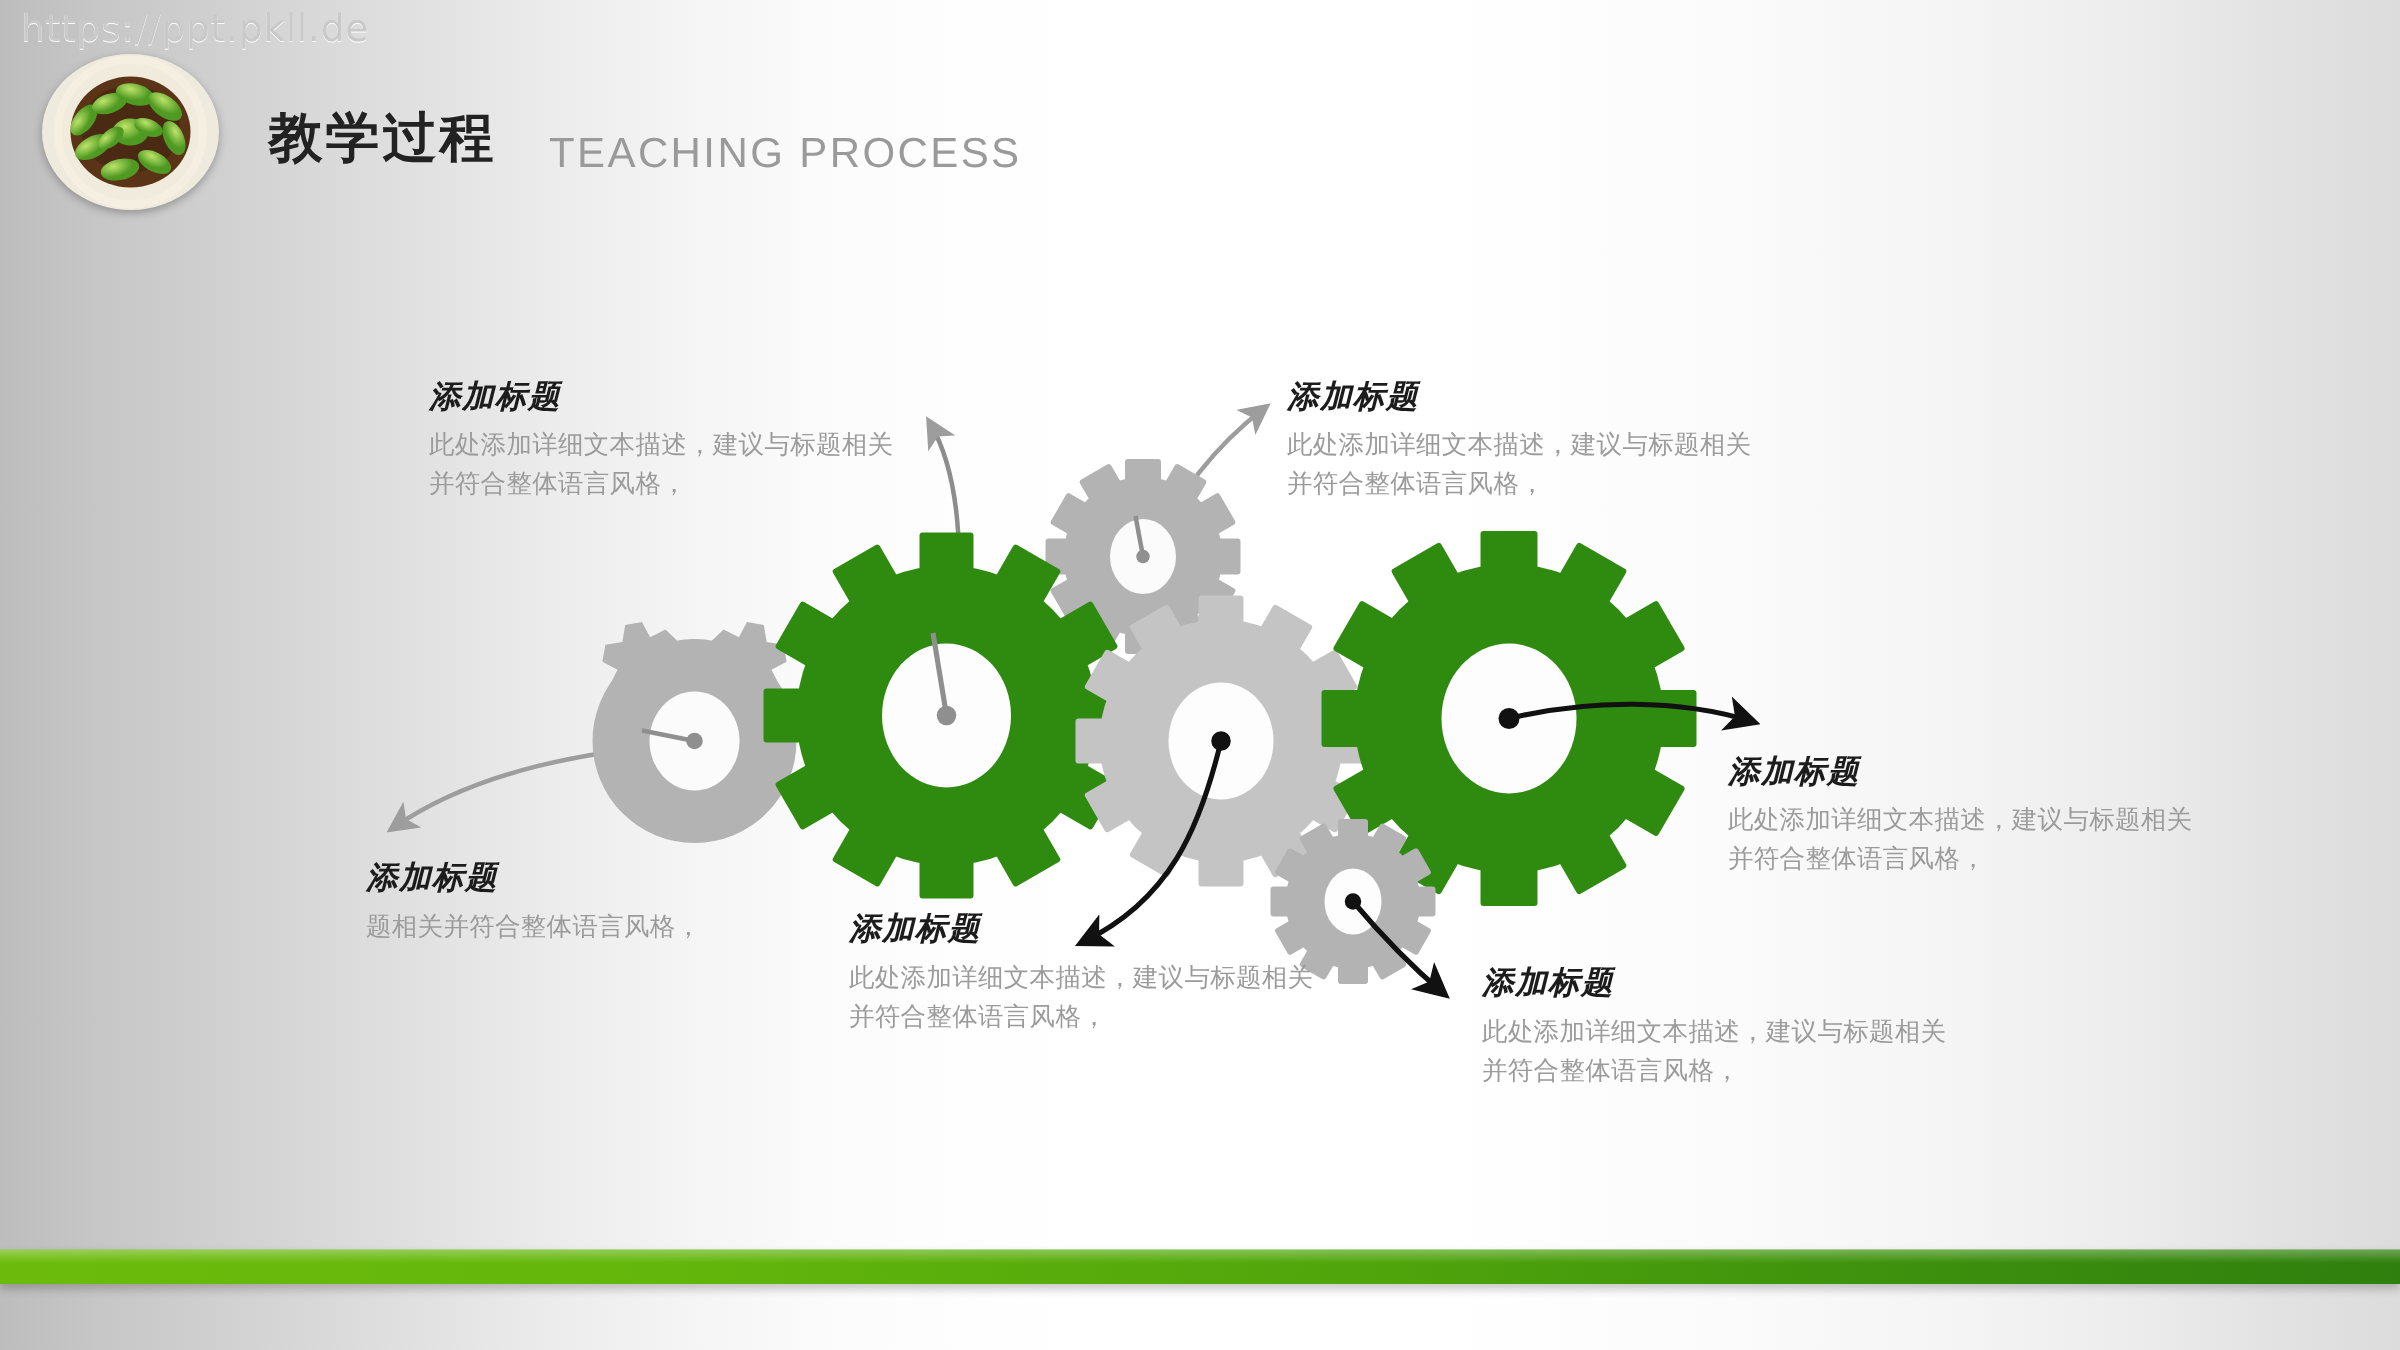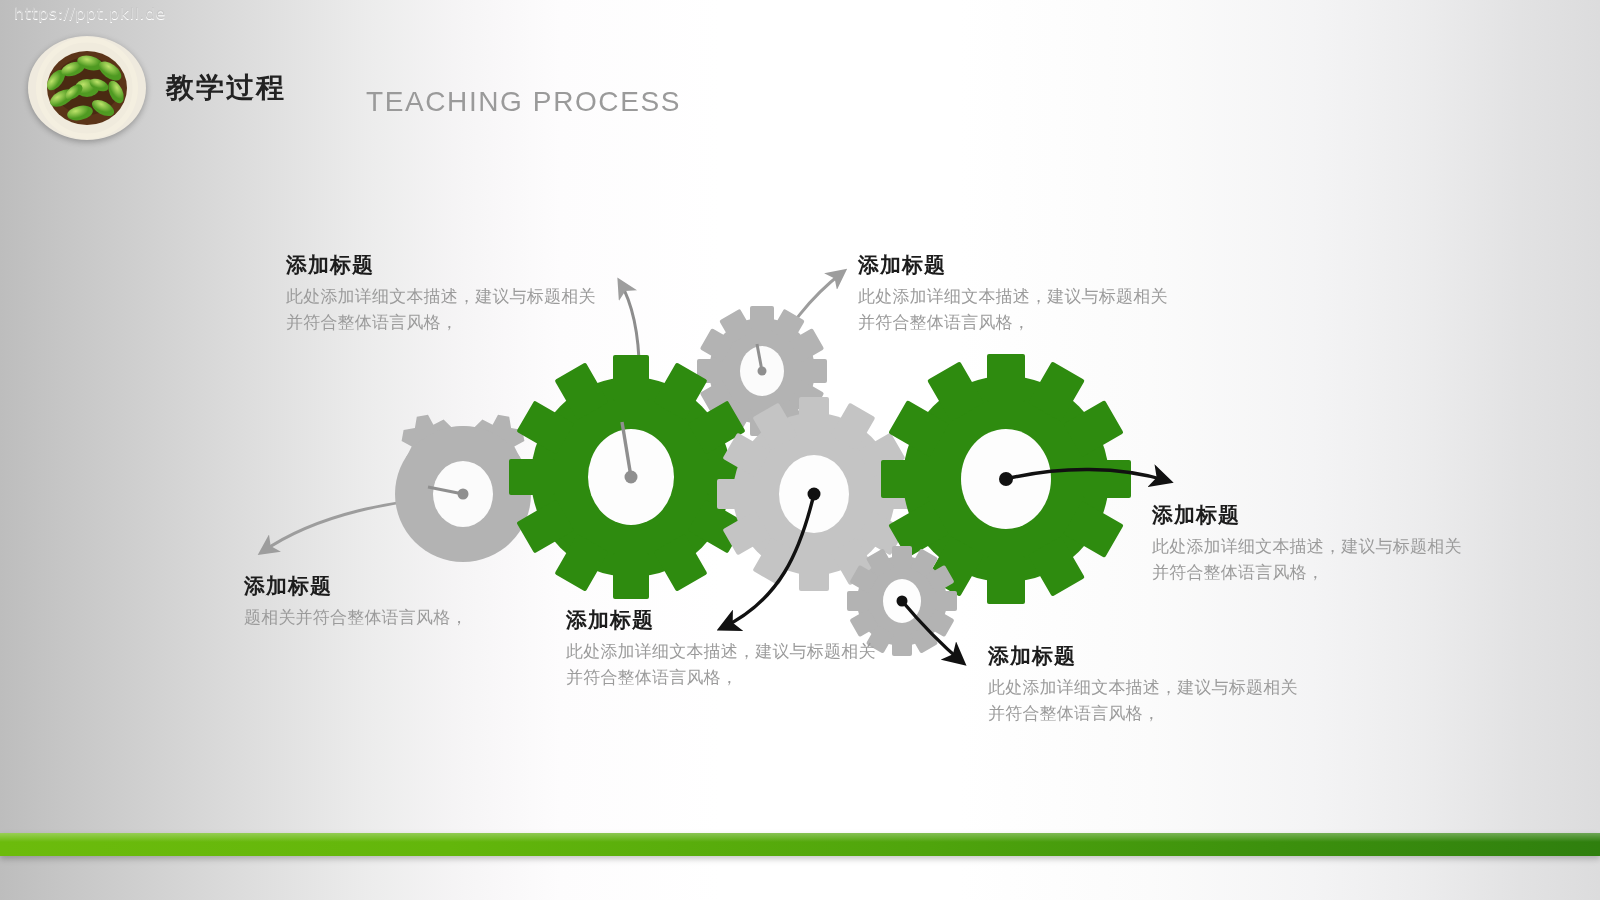--- a/index.html
+++ b/index.html
@@ -24,61 +24,62 @@
         #fbfbfb 72%,
         #f4f4f5 82%,
         #ececed 89%,
         #e2e2e3 95%,
         #dcdcdd 100%);
   }
 
   
   #watermark{
     position:absolute;left:14px;top:4px;
-    font-size:16px;color:#c9c9c9;letter-spacing:.5px;
+    font-size:25px;color:#c9c9c9;letter-spacing:.5px;
     font-family:"DejaVu Sans",sans-serif;
     text-shadow:0 1px 0 #fff;
     white-space:nowrap;
   }
 
   
   #logo{
     position:absolute;left:28px;top:36px;width:118px;height:104px;
     border-radius:50%;
     background:
       radial-gradient(circle at 30% 26%, #8fd14a 0 6%, rgba(143,209,74,0) 7%),
       radial-gradient(ellipse at 52% 48%, #4d2c12 0 34%, rgba(77,44,18,0) 35%),
       radial-gradient(circle at 50% 50%, #f2efe2 0 50%, rgba(242,239,226,0) 51%),
       #efeade;
     box-shadow:0 2px 6px rgba(0,0,0,.28);
     overflow:hidden;
   }
   #logo svg{display:block;}
 
   #title-cn{
-    position:absolute;left:166px;top:74px;
-    font-size:28px;font-weight:bold;color:#222;
+    position:absolute;left:179px;top:74px;
+    font-size:36px;font-weight:bold;color:#222;
     letter-spacing:2px;line-height:1;
     white-space:nowrap;
   }
   #title-en{
     position:absolute;left:366px;top:86px;
     font-size:28px;color:#9a9a9a;letter-spacing:1.6px;
     white-space:nowrap;
   }
 
   
   #gears{position:absolute;left:0;top:0;width:1600px;height:900px;}
 
   
   .tb{position:absolute;}
   .tb .tb-title{
     font-size:21px;font-weight:bold;color:#1c1c1c;
     letter-spacing:1px;line-height:1.15;margin-bottom:7px;
     white-space:nowrap;
+    font-style:italic;
   }
   .tb .tb-body{
     font-size:17px;color:#9b9b9b;line-height:1.52;
     letter-spacing:.2px;
   }
 
   #tb1{left:286px;top:253px;width:330px;}
   #tb2{left:858px;top:253px;width:330px;}
   #tb3{left:244px;top:574px;width:280px;}
   #tb4{left:566px;top:608px;width:330px;}

